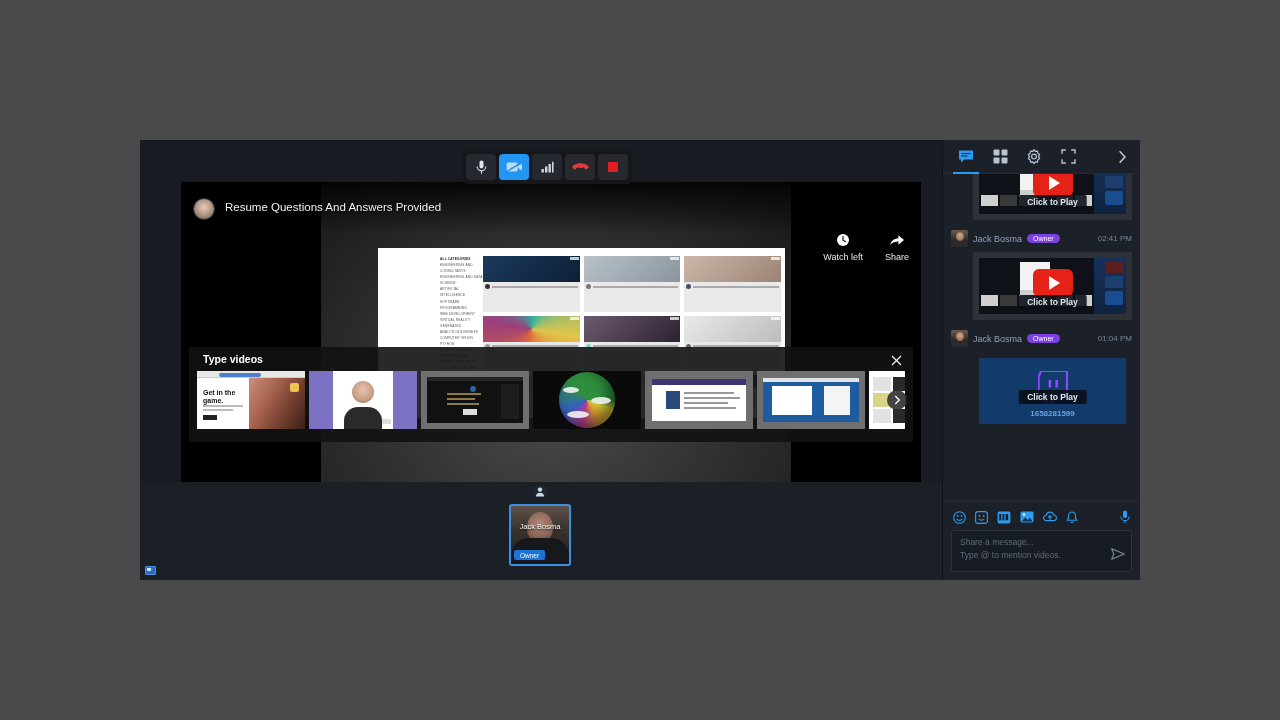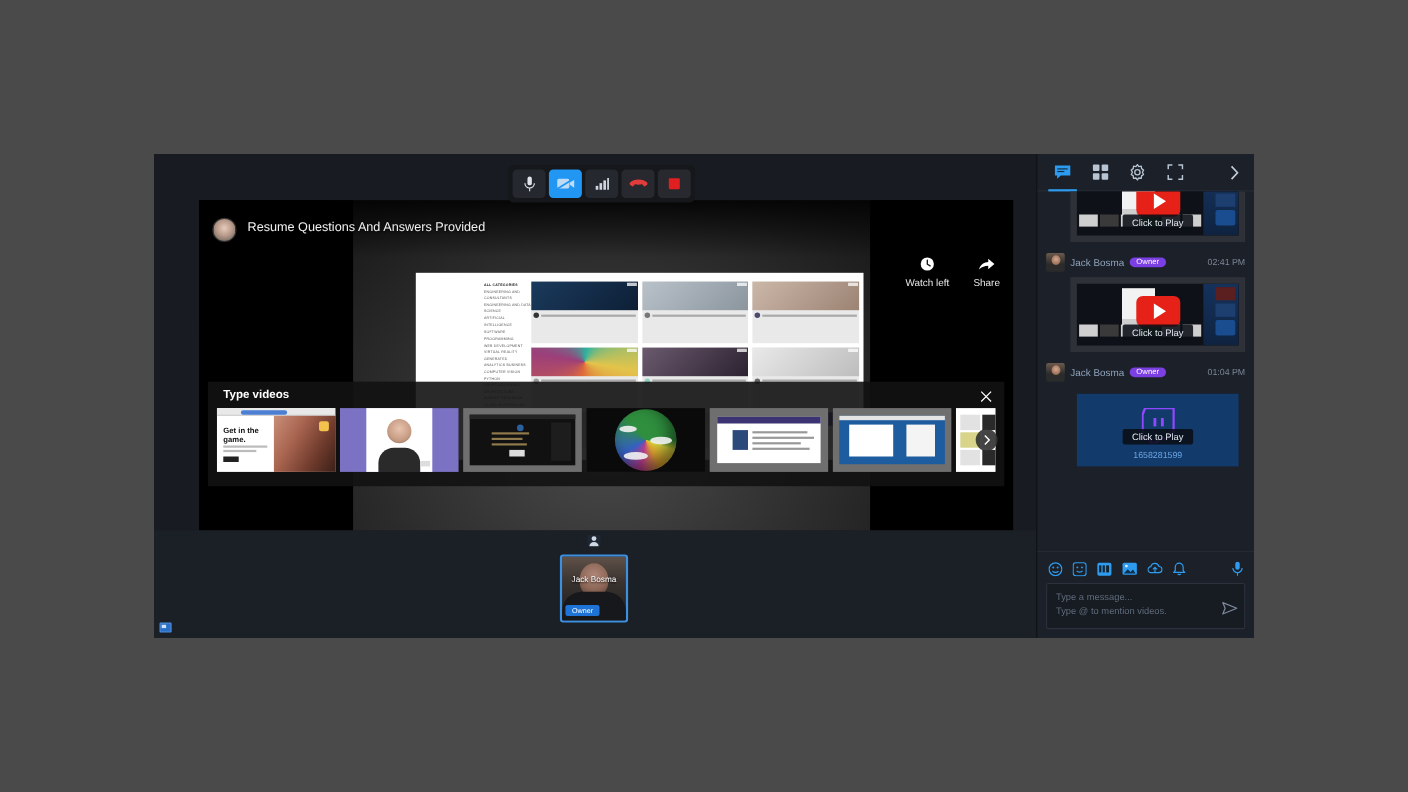--- a/index.html
+++ b/index.html
@@ -301,21 +301,21 @@
   }
   .msg-name { color: #8fa3bb; font-size: 9px; }
   .msg-badge {
     background: #7b3fe4; color: #fff; font-size: 7px;
     padding: 1px 6px; border-radius: 8px;
   }
   .msg-time { margin-left: auto; color: #7b8696; font-size: 8px; }
 
   .embed {
     margin-top: 5px; margin-left: 22px;
-    background: #2e3138; padding: 6px;
+    background: #2e3138; padding: 6px; font-weight: bold;
   }
   .embed-yt {
     position: relative; width: 100%; height: 56px;
     background: #11151b; overflow: hidden;
   }
   .yt-strip { position: absolute; inset: 0; background: #0e1117; }
   .yt-white { position: absolute; left: 28%; top: 4px; width: 20%; bottom: 14px; background: #f2f2f2; }
   .yt-white2{ position: absolute; left: 28%; bottom: 14px; width: 20%; height: 10px; background:#cfcfcf;}
   .yt-rightpanel { position:absolute; right:0; top:0; bottom:0; width: 22%;
     background: linear-gradient(180deg,#15325c 0%, #0f2340 100%);}
@@ -817,21 +817,21 @@
         <div class="spacer"></div>
         <div class="ci">
           <svg width="10" height="14" viewBox="0 0 10 14">
             <rect x="3" y="0.6" width="4" height="7.4" rx="2" fill="#2d9cf0"></rect>
             <path d="M0.8 6.4c0 2.3 1.9 4.2 4.2 4.2s4.2-1.9 4.2-4.2" stroke="#2d9cf0" stroke-width="1.1" fill="none"></path>
             <rect x="4.5" y="10.6" width="1" height="2.8" fill="#2d9cf0"></rect>
           </svg>
         </div>
       </div>
       <div class="comp-box">
-        <div class="comp-ph">Type a message...</div>
+        <div class="comp-ph">Share a message...</div>
         <div class="comp-ph">Type @ to mention videos.</div>
         <div class="comp-send">
           <svg width="14" height="12" viewBox="0 0 14 12">
             <path d="M0.6 0.8L13.4 6 0.6 11.2 2.8 6z" fill="none" stroke="#7f8c9c" stroke-width="1.1" stroke-linejoin="round"></path>
           </svg>
         </div>
       </div>
     </div>
   </div>
 </div>

